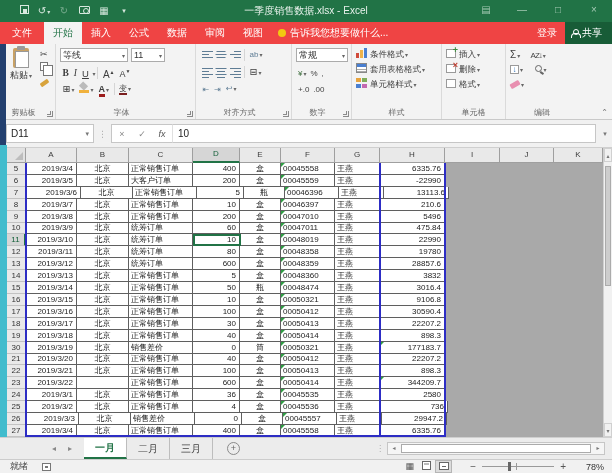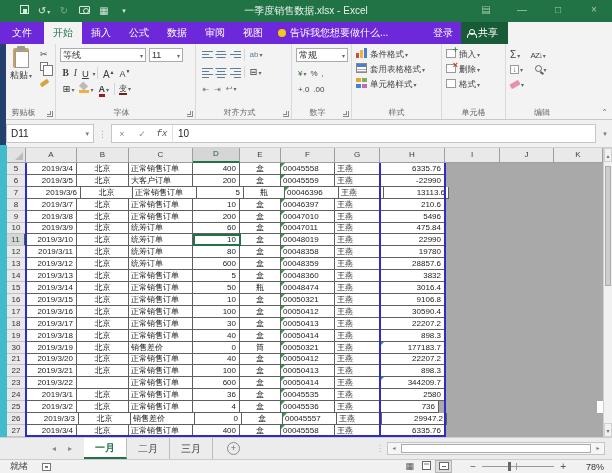--- a/index.html
+++ b/index.html
@@ -14,21 +14,21 @@
   .title-text{position:absolute;left:0;right:0;top:0;height:22px;line-height:22px;text-align:center;
               font-size:10px;color:#e8f2ec;}
   .winctl{position:absolute;right:0;top:0;height:22px;display:flex;color:#bcd9c8;}
   .winctl span{width:36px;text-align:center;font-size:10px;line-height:20px;opacity:.85;}
   .cam{display:inline-block;width:11px;height:8px;border:1px solid #d8e9df;border-radius:1px;position:relative;}
   .cam:after{content:"";position:absolute;left:3px;top:1px;width:4px;height:4px;border:1px solid #d8e9df;border-radius:50%;}
   .savebox{display:inline-block;width:9px;height:9px;border:1px solid #d8e9df;position:relative;}
   .savebox:after{content:"";position:absolute;left:2px;bottom:0;width:4px;height:4px;background:#d8e9df;}
 
   
-  #tabrow{position:absolute;left:0;top:22px;width:508px;height:22px;background:#6d28d9;display:flex;align-items:stretch;justify-content:flex-end;}
+  #tabrow{position:absolute;left:0;top:22px;width:612px;height:22px;background:#ef4444;display:flex;align-items:stretch;justify-content:flex-end;}
   .rtab{color:#fff;font-size:10px;line-height:22px;padding:0 9px;white-space:nowrap;}
   .rtab.file{padding:0 12px;}
   .rtab.active{background:#f3f3f3;color:#217346;}
   #tellme{display:flex;align-items:center;color:#fff;font-size:10px;margin-left:6px;white-space:nowrap;}
   .bulb{width:8px;height:8px;border-radius:50%;background:#f2c811;margin-right:4px;}
   #tabrow .spacer{flex:1;}
   .signin{color:#fff;font-size:10px;line-height:22px;padding:0 8px;white-space:nowrap;}
   .sharebtn{background:#185c37;color:#fff;font-size:10px;line-height:22px;padding:0 10px 0 6px;display:flex;align-items:center;white-space:nowrap;}
   .person{display:inline-block;width:8px;height:8px;margin-right:3px;position:relative;}
   .person:before{content:"";position:absolute;left:2px;top:0;width:4px;height:4px;border-radius:50%;border:1px solid #fff;}
@@ -87,21 +87,21 @@
   .sortic{font-size:8px;color:#444;letter-spacing:-1px;}
   #ribbon-collapse{position:absolute;right:4px;bottom:2px;font-size:8px;color:#777;}
 
   
   #formulabar{position:absolute;left:0;top:120px;width:612px;height:28px;background:#f1f1f1;border-bottom:1px solid #cfcfcf;display:flex;align-items:center;}
   #namebox{width:88px;height:19px;background:#fff;border:1px solid #c6c6c6;margin-left:6px;display:flex;align-items:center;font-size:10px;color:#222;padding:0 4px;}
   #namebox .nb-dd{margin-left:auto;font-size:7px;color:#777;}
   .fb-dots{color:#b0b0b0;font-size:9px;padding:0 4px;}
   .fb-btns{display:flex;align-items:center;height:19px;background:#fff;border:1px solid #c6c6c6;border-right:none;}
   .fb-btns span{width:20px;text-align:center;font-size:9px;color:#8a8a8a;}
-  .fb-btns .fx{font-style:italic;font-family:Liberation Mono, monospace;color:#555;}
+  .fb-btns .fx{font-style:italic;font-family:Liberation Sans, sans-serif;color:#555;}
   #formulafield{flex:1;height:19px;background:#fff;border:1px solid #c6c6c6;border-left:1px solid #e0e0e0;
                 font-size:10px;color:#222;line-height:17px;padding:0 5px;margin-right:2px;}
   .fb-exp{width:14px;text-align:center;font-size:7px;color:#777;}
 
   
   #edge-navy{position:absolute;left:0;top:44px;width:6px;height:101px;background:#23406f;}
   #edge-teal{position:absolute;left:0;top:145px;width:7px;height:314px;background:#41bccd;}
   #gridwrap{position:absolute;left:7px;top:148px;width:596px;height:289px;background:#fff;font-size:8px;}
   #colheader{display:flex;height:15px;background:#e9e9e9;}
   .ch{border-right:1px solid #9f9f9f;border-bottom:1px solid #9f9f9f;text-align:center;line-height:14px;color:#3c3c3c;flex:none;}
@@ -215,21 +215,21 @@
         <span class="mrow">✂</span>
         <span class="mrow"><span class="copyic"></span></span>
         <span class="mrow"><span class="brushic"></span></span>
       </div>
       <div class="glabel">剪贴板</div>
       <div class="launcher"></div>
     </div>
 
     <div class="rgroup" style="width:140px;">
       <div class="frow" style="margin-bottom:2px;">
-        <span class="combo" style="width:86px;">
+        <span class="combo" style="width:68px;">
             <span>等线</span>
             <span class="dd">▾</span>
           </span>
         <span class="combo" style="width:34px;margin-left:3px;">
             <span>11</span>
             <span class="dd">▾</span>
           </span>
       </div>
       <div class="frow">
         <span class="fb" style="font-weight:bold;font-family:'Liberation Serif',serif;">B</span>
@@ -625,21 +625,21 @@
         </div>
         <div class="grow">
           <div class="rh">25</div>
           <div class="gc ar" style="width: 51px;">2019/3/2</div>
           <div class="gc ac" style="width: 52px;">北京</div>
           <div class="gc al" style="width: 64px;">正常销售订单</div>
           <div class="gc ar" style="width: 47px;">4</div>
           <div class="gc ac" style="width: 41px;">盒</div>
           <div class="gc al" style="width: 54px;">00045536<span class="tri"></span></div>
           <div class="gc al" style="width: 45px;">王燕</div>
-          <div class="gc ar" style="width: 59px;">736</div>
+          <div class="gc ar" style="width: 68px;">736</div>
           <div class="grayfill"></div>
         </div>
         <div class="grow">
           <div class="rh">26</div>
           <div class="gc ar" style="width: 53px;">2019/3/3</div>
           <div class="gc ac" style="width: 52px;">北京</div>
           <div class="gc al" style="width: 64px;">销售差价</div>
           <div class="gc ar" style="width: 47px;">0</div>
           <div class="gc ac" style="width: 41px;">盒</div>
           <div class="gc al" style="width: 54px;">00045557<span class="tri"></span></div>

